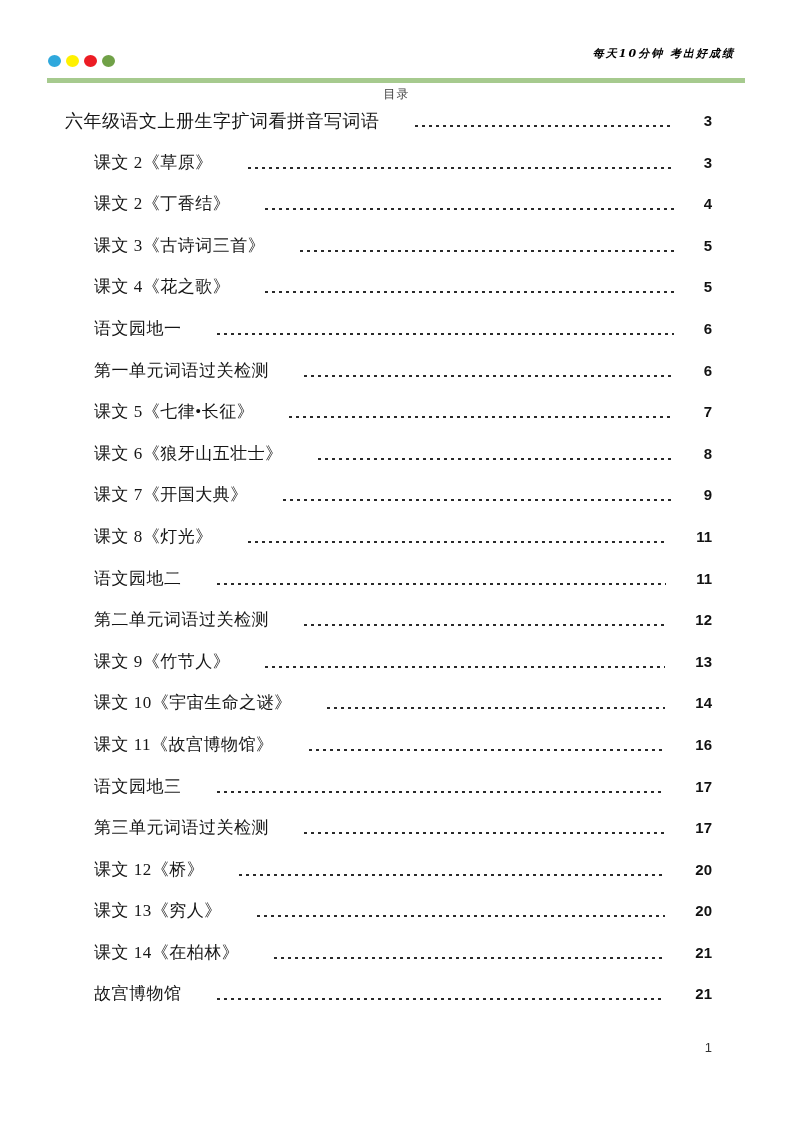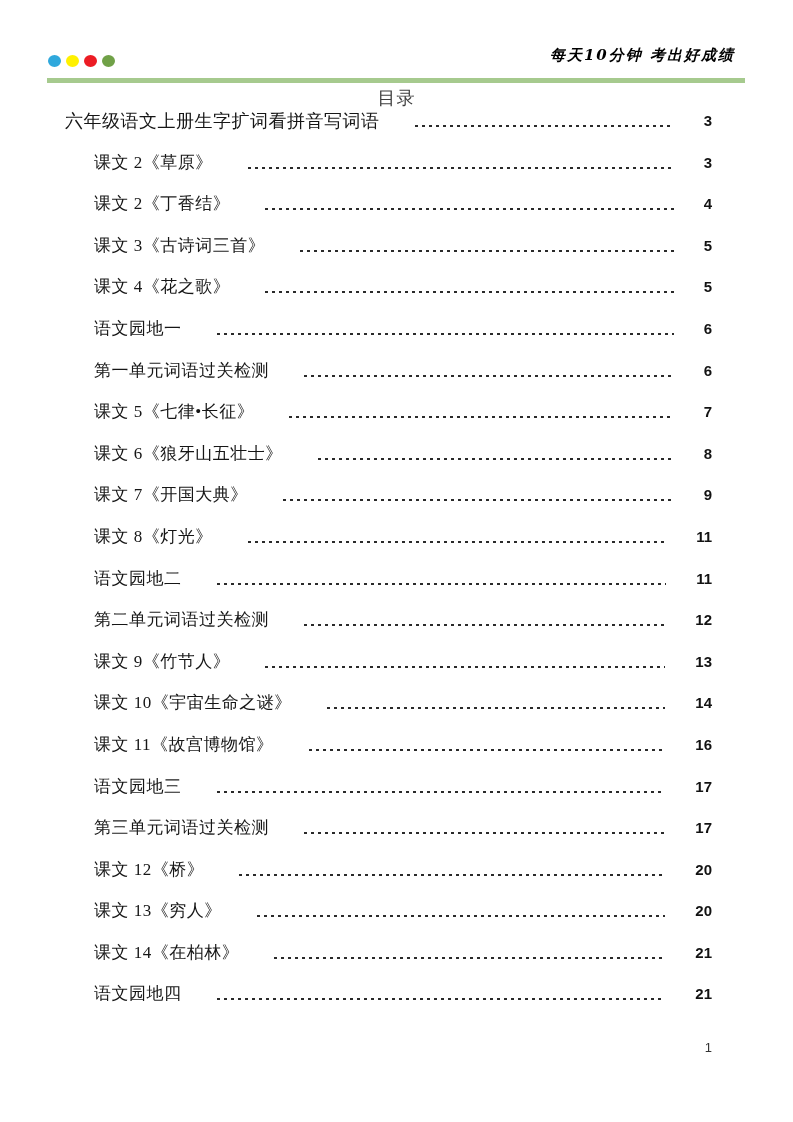--- a/index.html
+++ b/index.html
@@ -19,33 +19,33 @@
     display: flex; gap: 5px;
   }
   .dot {
     width: 13px; height: 12px; border-radius: 50%;
     display: inline-block;
   }
   .slogan {
     position: absolute; top: 46px; right: 58px;
     font-family: "DejaVu Serif", "Liberation Serif", serif;
     font-weight: bold; font-style: italic;
-    font-size: 15px; letter-spacing: 2px;
+    font-size: 11px; letter-spacing: 2px;
     color: #000000; white-space: nowrap;
   }
   .divider {
     position: absolute; left: 47px; top: 78px;
     width: 698px; height: 5px;
   }
 
   
   .toc-title {
     position: absolute; top: 86px; left: 0; width: 100%;
     margin: 0; text-align: center;
-    font-size: 18px; font-weight: normal;
+    font-size: 12px; font-weight: normal;
     color: #3d3d3d; letter-spacing: 1px;
   }
 
   
   .toc {
     position: absolute; top: 110px; left: 65px; right: 81px;
   }
   .toc-row {
     height: 41.6px;
     display: flex; align-items: flex-start;
@@ -195,21 +195,21 @@
       <span class="toc-label">课文 13《穷人》</span>
       <span class="leader"></span>
       <span class="toc-page">20</span>
     </div>
       <div class="toc-row level-2">
       <span class="toc-label">课文 14《在柏林》</span>
       <span class="leader"></span>
       <span class="toc-page">21</span>
     </div>
       <div class="toc-row level-2">
-      <span class="toc-label">语文园地四</span>
+      <span class="toc-label">故宫博物馆</span>
       <span class="leader"></span>
       <span class="toc-page">21</span>
     </div>
     </div>
 
   <div class="page-number">1</div>
 
 </div>
 
 </body></html>

